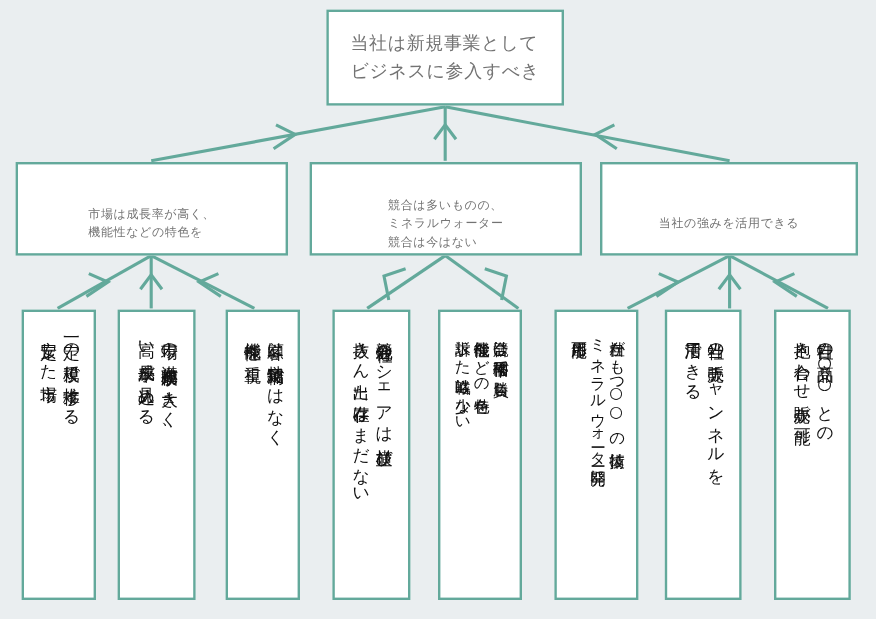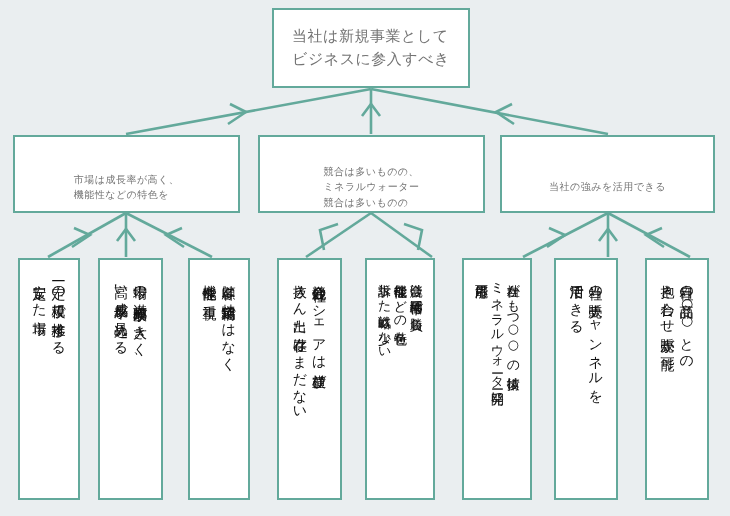--- a/index.html
+++ b/index.html
@@ -109,21 +109,21 @@
     <div class="lines">
       <div>市場は成長率が高く、</div>
       <div>機能性などの特色を</div>
     </div>
   </div>
 
   <div class="box h mid" style="left:258px;top:135px;width:227px;height:78px;">
     <div class="lines">
       <div>競合は多いものの、</div>
       <div>ミネラルウォーター</div>
-      <div>競合は多いものの</div>
+      <div>競合は今はない</div>
     </div>
   </div>
 
   <div class="box h mid" style="left:500px;top:135px;width:215px;height:78px;">
     <div class="lines">
       <div>当社の強みを活用できる</div>
     </div>
   </div>
 
   <div class="box v" style="left:18px;top:258px;width:62px;height:242px;">

